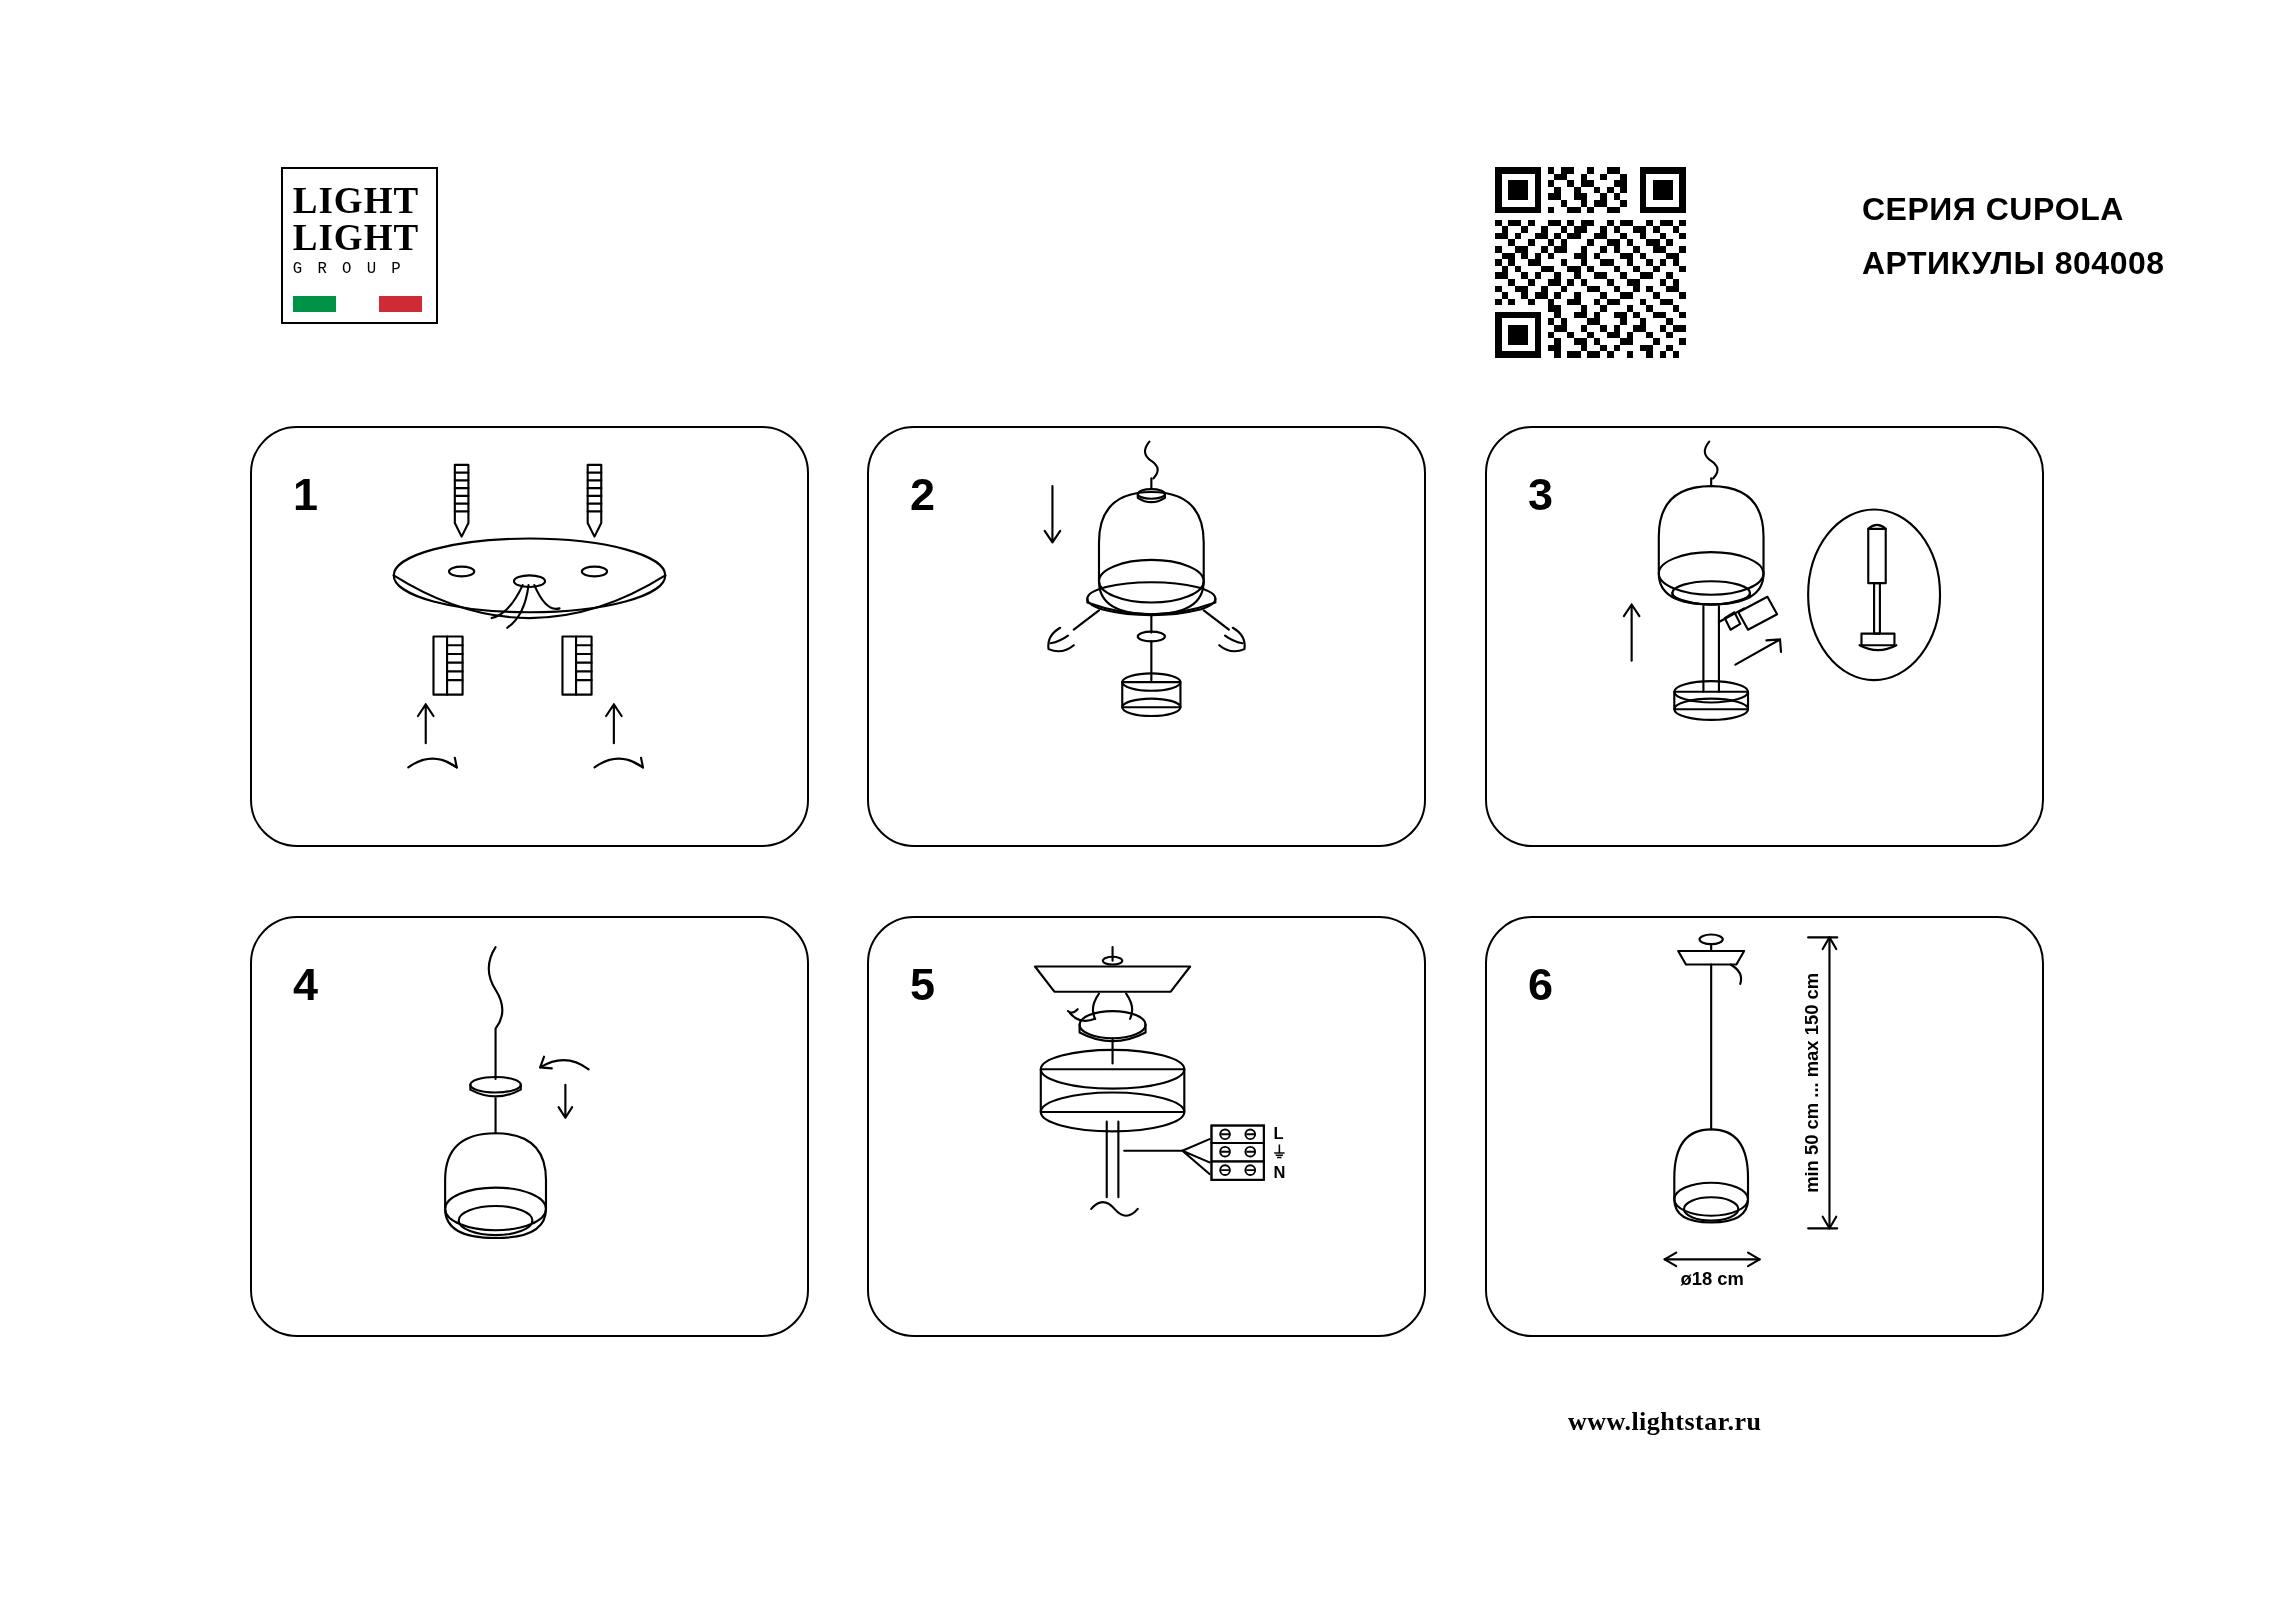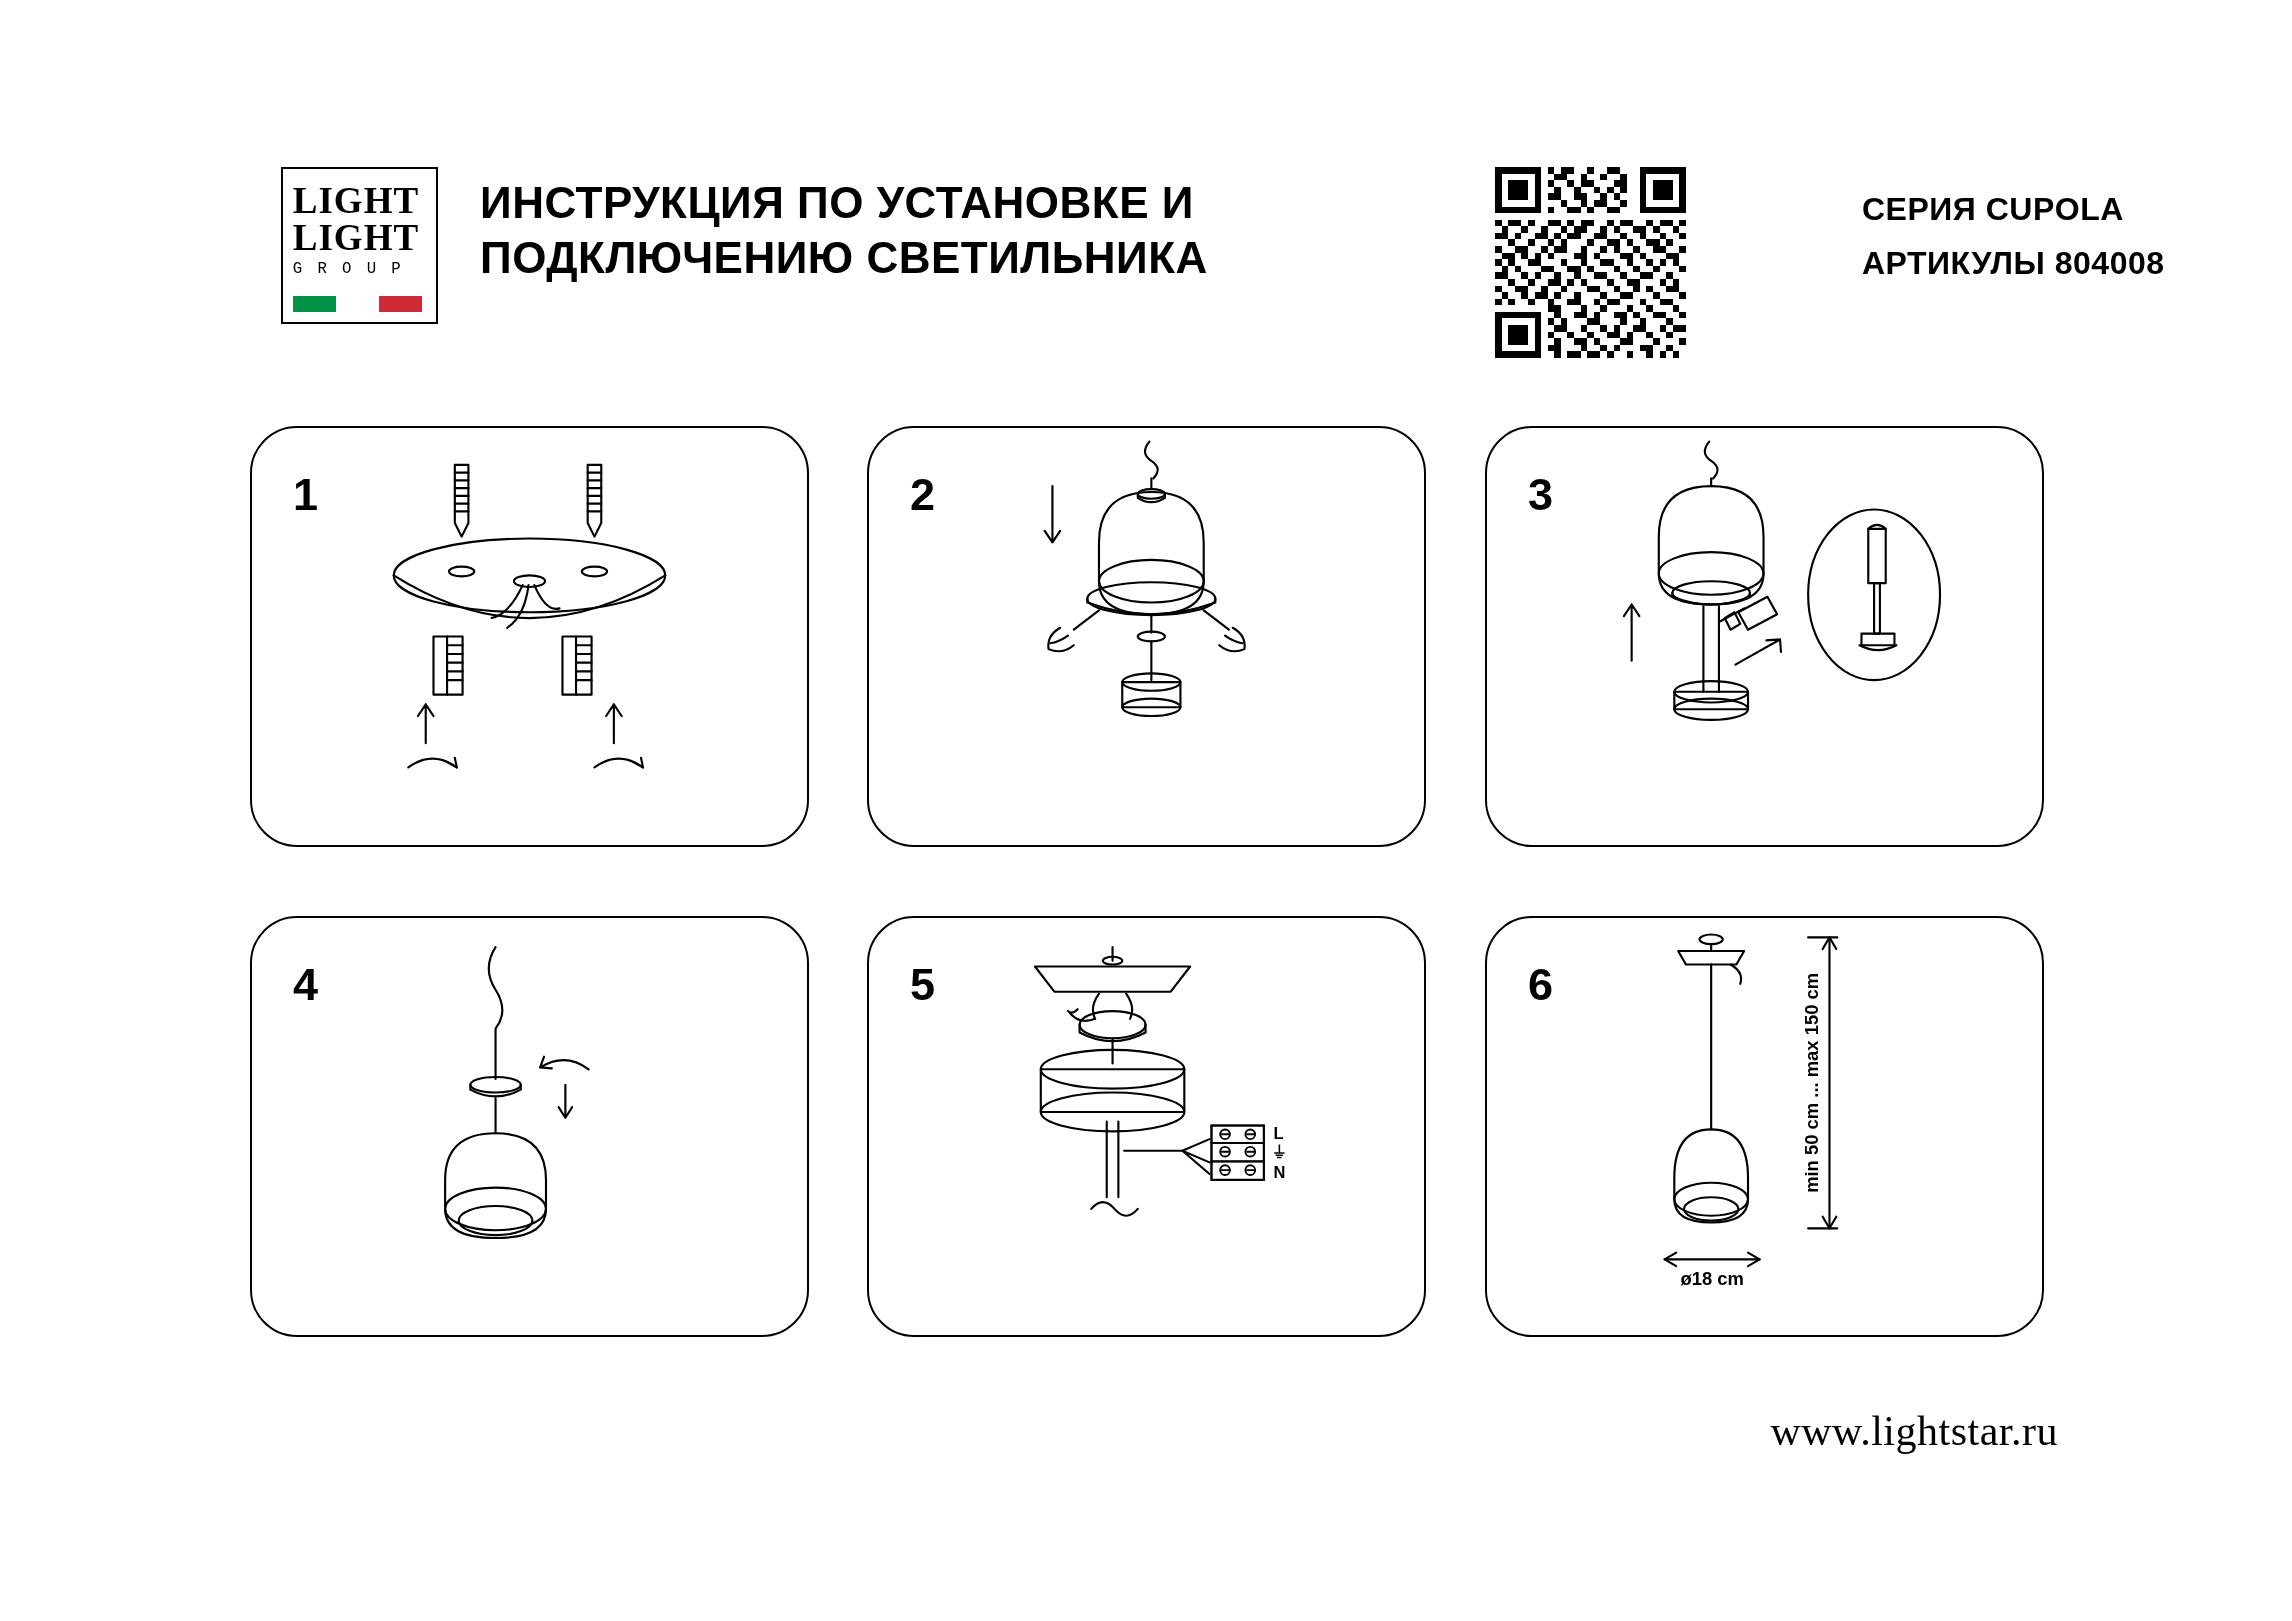--- a/index.html
+++ b/index.html
@@ -131,44 +131,43 @@
   .p4 { left: 0;    top: 490px; }
   .p5 { left: 617px; top: 490px; }
   .p6 { left: 1235px;top: 490px; }
 
   
   .footer {
     position: absolute;
     left: 1568px;
     top: 1407px;
     width: 490px;
-    text-align: right;
+    text-align: left;
     font-family: "Liberation Serif", serif;
-    font-size: 42px;
-    font-weight: normal;
+    font-size: 26px;
+    font-weight: bold;
     letter-spacing: 0.5px;
   }
 </style>
 </head>
 <body>
 
 <div class="header">
 
   <div class="logo-box">
     <div class="logo-line">LIGHT</div>
     <div class="logo-line">LIGHT</div>
     <div class="logo-group">G R O U P</div>
     <div class="logo-flag">
       <span class="flag-g"></span>
         <span class="flag-w"></span>
         <span class="flag-r"></span>
     </div>
   </div>
 
-  <div class="title">ИНСТРУКЦИЯ ПО УСТАНОВКЕ И ПОДКЛЮЧЕНИЮ СВЕТИЛЬНИКА</div>
 
   <div class="qr">
     <svg viewBox="0 0 29 29" width="211" height="191" shape-rendering="crispEdges">
       <rect width="29" height="29" fill="#fff"></rect>
       <g fill="#000">
         <rect x="0" y="0" width="7" height="1"></rect>
           <rect x="0" y="0" width="1" height="7"></rect>
         <rect x="6" y="0" width="1" height="7"></rect>
           <rect x="0" y="6" width="7" height="1"></rect>
         <rect x="2" y="2" width="3" height="3"></rect>

